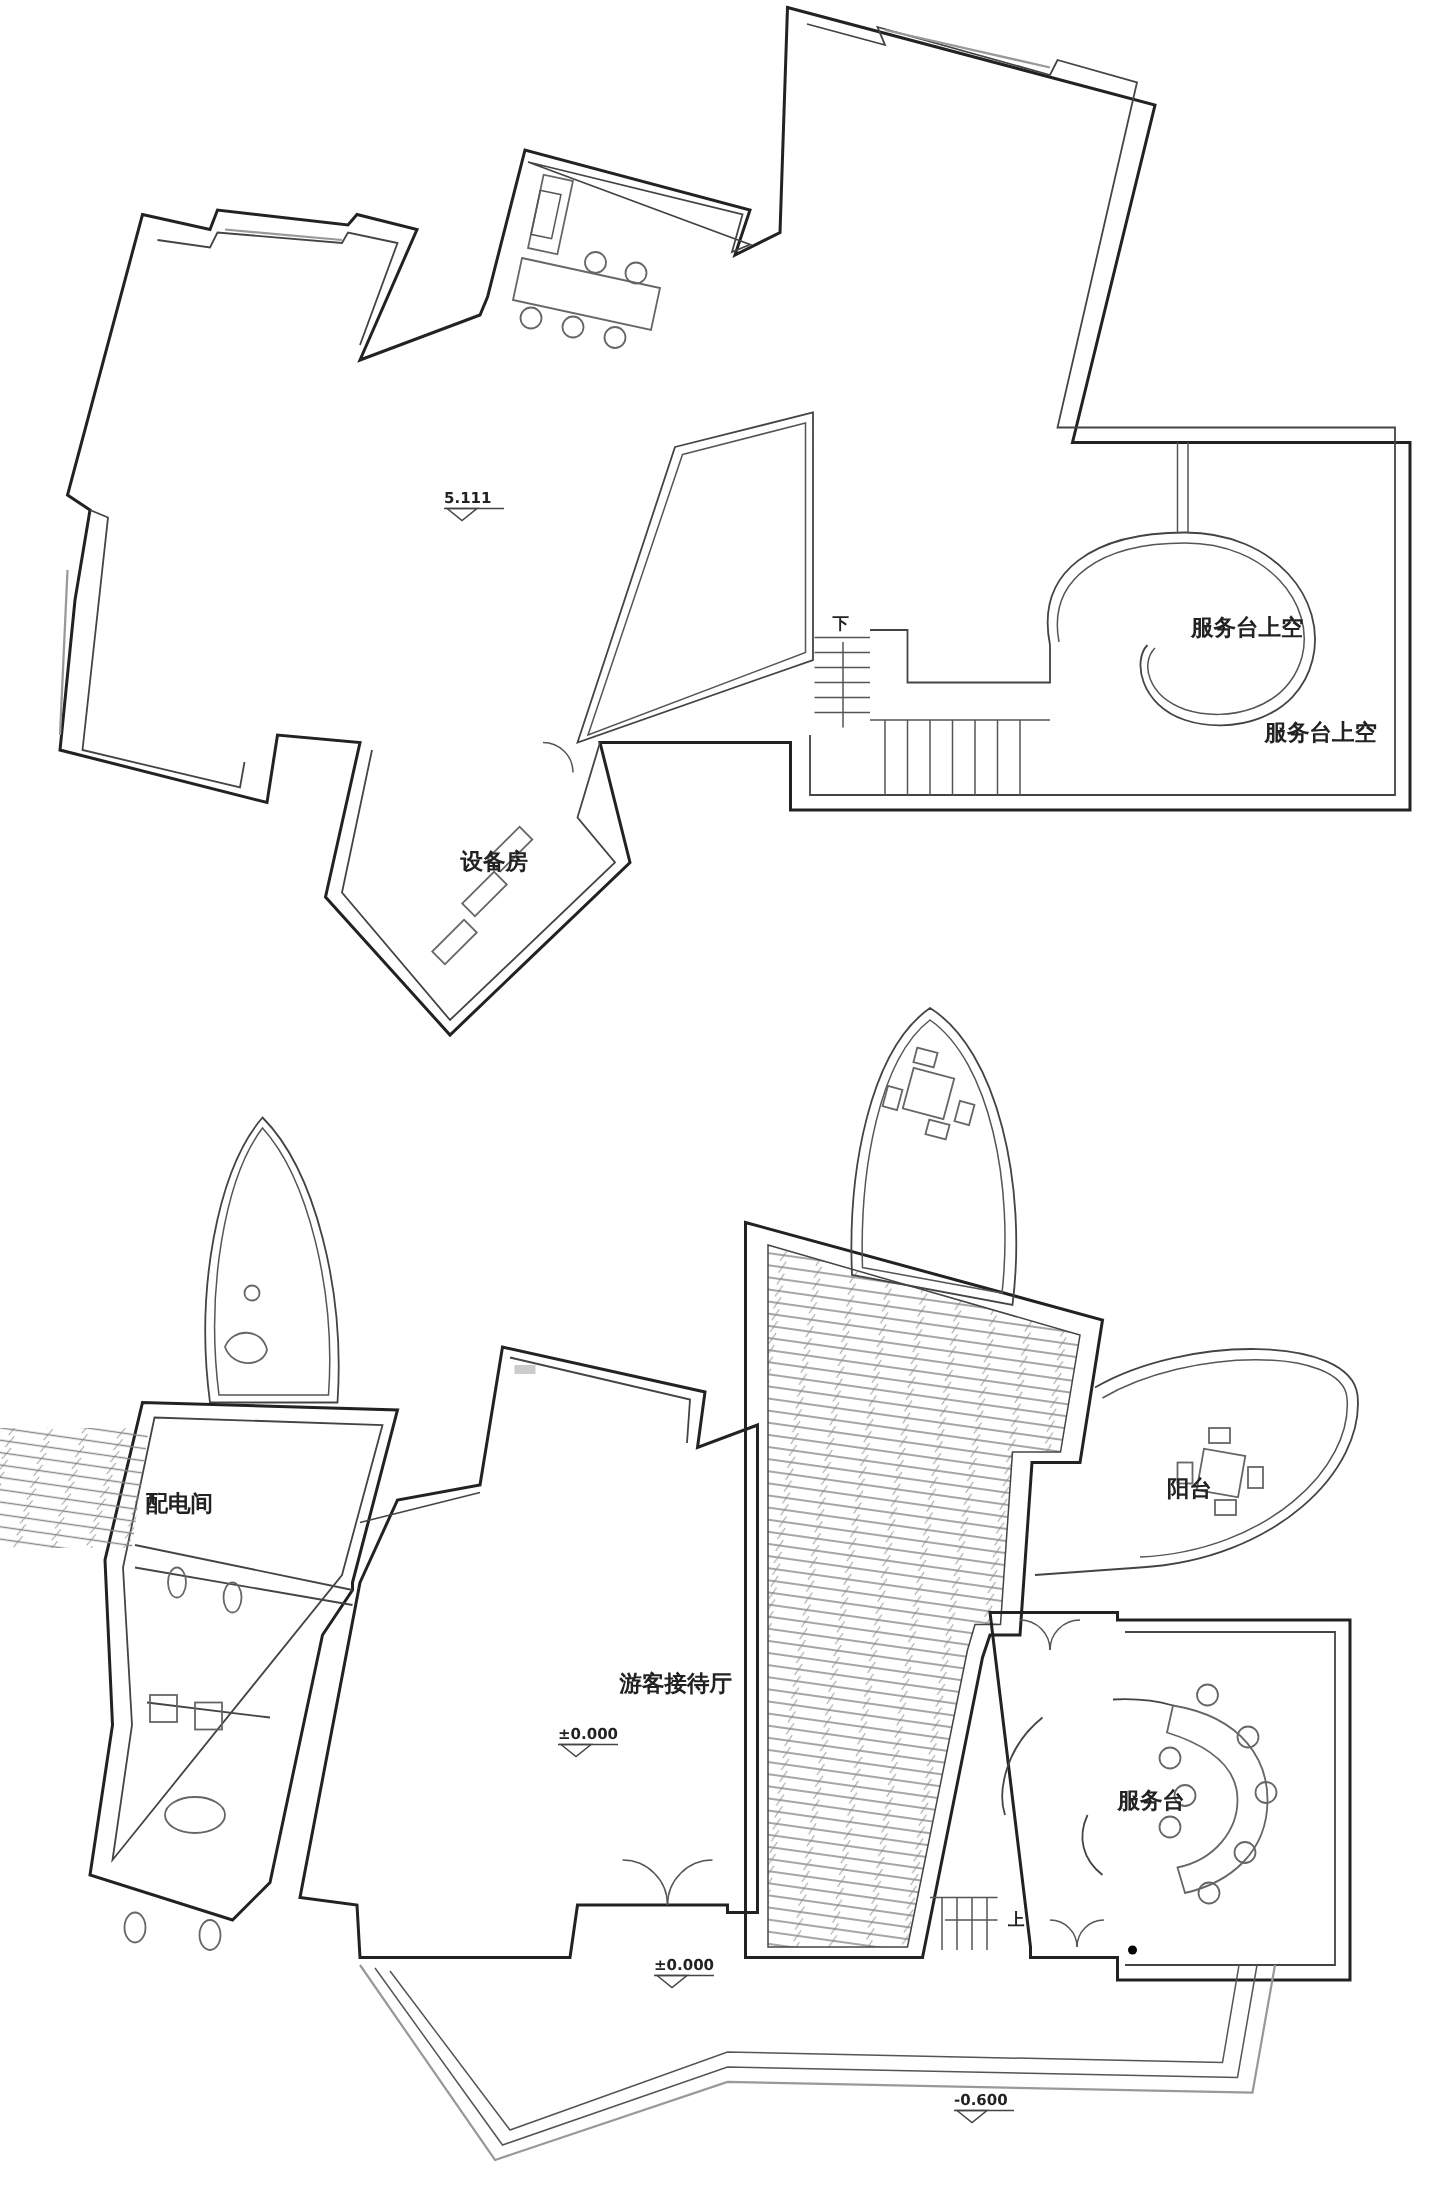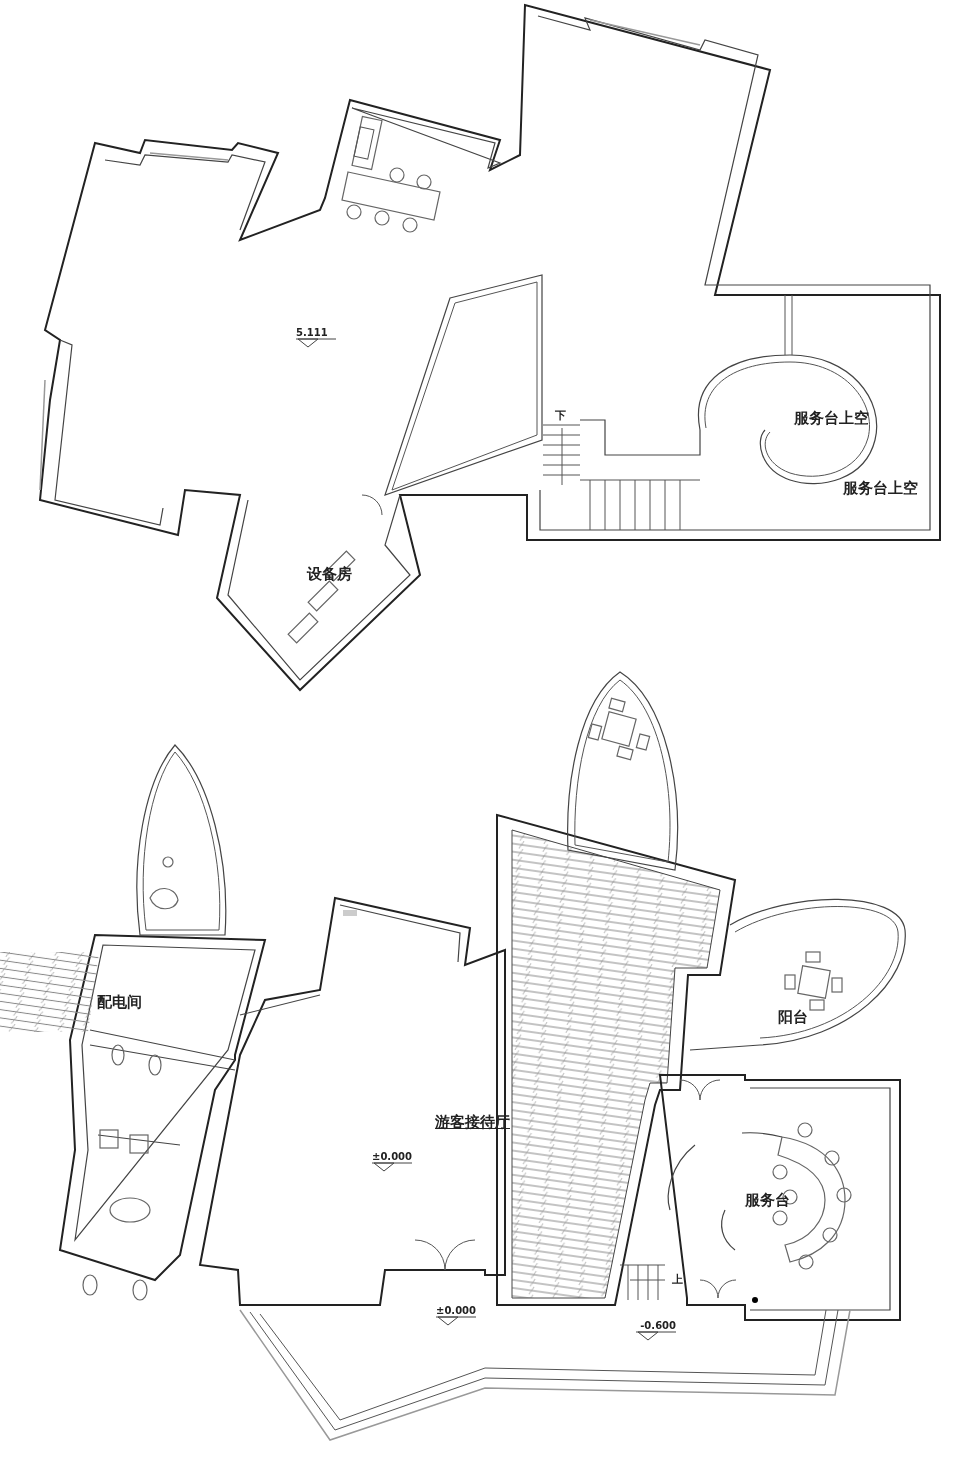--- a/index.html
+++ b/index.html
@@ -178,38 +178,38 @@
       <line x1="0" y1="1" x2="40" y2="1" stroke="#444"></line>
       <polygon points="2,1 12,9 22,1" fill="none" stroke="#444"></polygon>
     </svg>
 </div>
 <div class="label" style="left:794px;top:409px;">服务台上空</div>
 <div class="label" style="left:843px;top:479px;">服务台上空</div>
 <div class="label" style="left:292px;top:565px;margin-left:15px;">设备房</div>
 <div class="label" style="left:555px;top:408px;font-size:11px;">下</div>
 
 <div class="label" style="left:97px;top:993px;">配电间</div>
-<div class="label" style="left:435px;top:1113px;text-decoration:underline;">游客接待厅</div>
-<div class="label" style="left:778px;top:1008px;">阳台</div>
+<div class="label" style="left:413px;top:1113px;">游客接待厅</div>
+<div class="label" style="left:778px;top:983px;">阳台</div>
 <div class="label" style="left:745px;top:1191px;text-align:center;">服务台</div>
 <div class="label" style="left:672px;top:1272px;font-size:11px;">上</div>
 
 <div class="level" style="left:372px;top:1151px;">
   <span>±0.000</span>
   <svg class="tri" width="40" height="10">
       <line x1="0" y1="1" x2="40" y2="1" stroke="#444"></line>
       <polygon points="2,1 12,9 22,1" fill="none" stroke="#444"></polygon>
     </svg>
 </div>
 <div class="level" style="left:436px;top:1305px;">
   <span>±0.000</span>
   <svg class="tri" width="40" height="10">
       <line x1="0" y1="1" x2="40" y2="1" stroke="#444"></line>
       <polygon points="2,1 12,9 22,1" fill="none" stroke="#444"></polygon>
     </svg>
 </div>
-<div class="level" style="left:636px;top:1320px;text-align:right;">
+<div class="level" style="left:636px;top:1395px;">
   <span>-0.600</span>
   <svg class="tri" width="40" height="10">
       <line x1="0" y1="1" x2="40" y2="1" stroke="#444"></line>
       <polygon points="2,1 12,9 22,1" fill="none" stroke="#444"></polygon>
     </svg>
 </div>
 
 </body></html>

